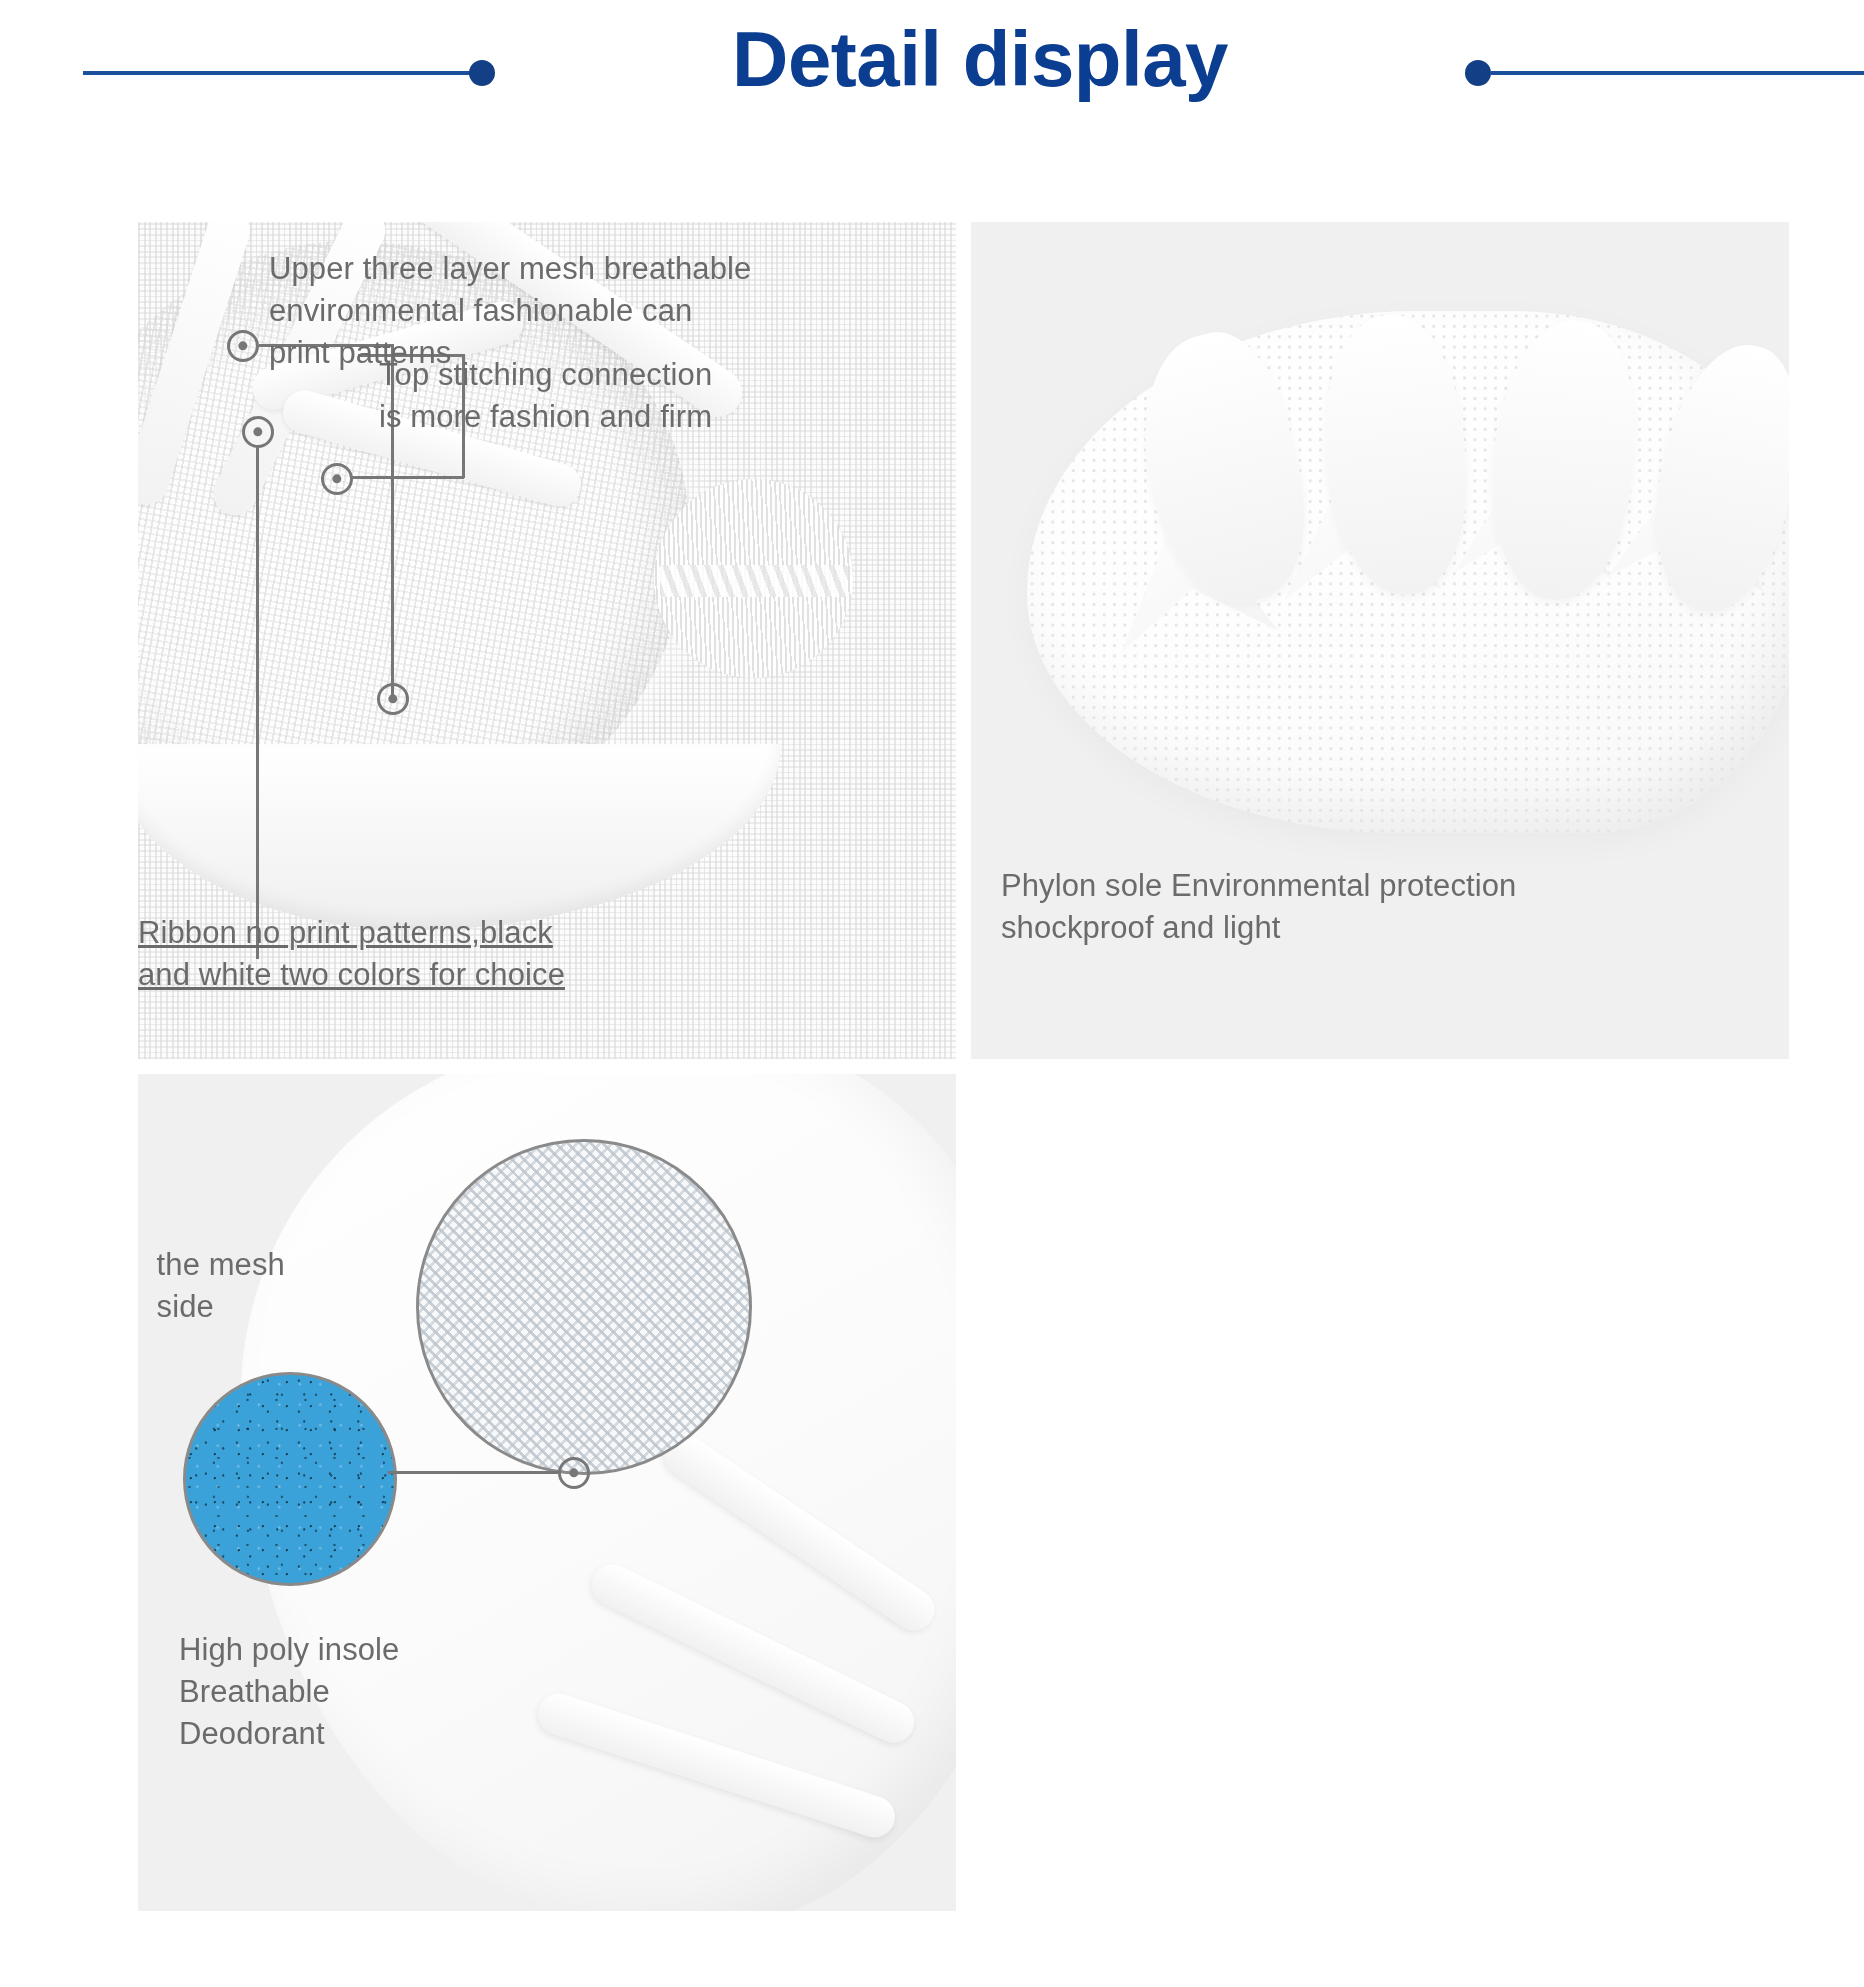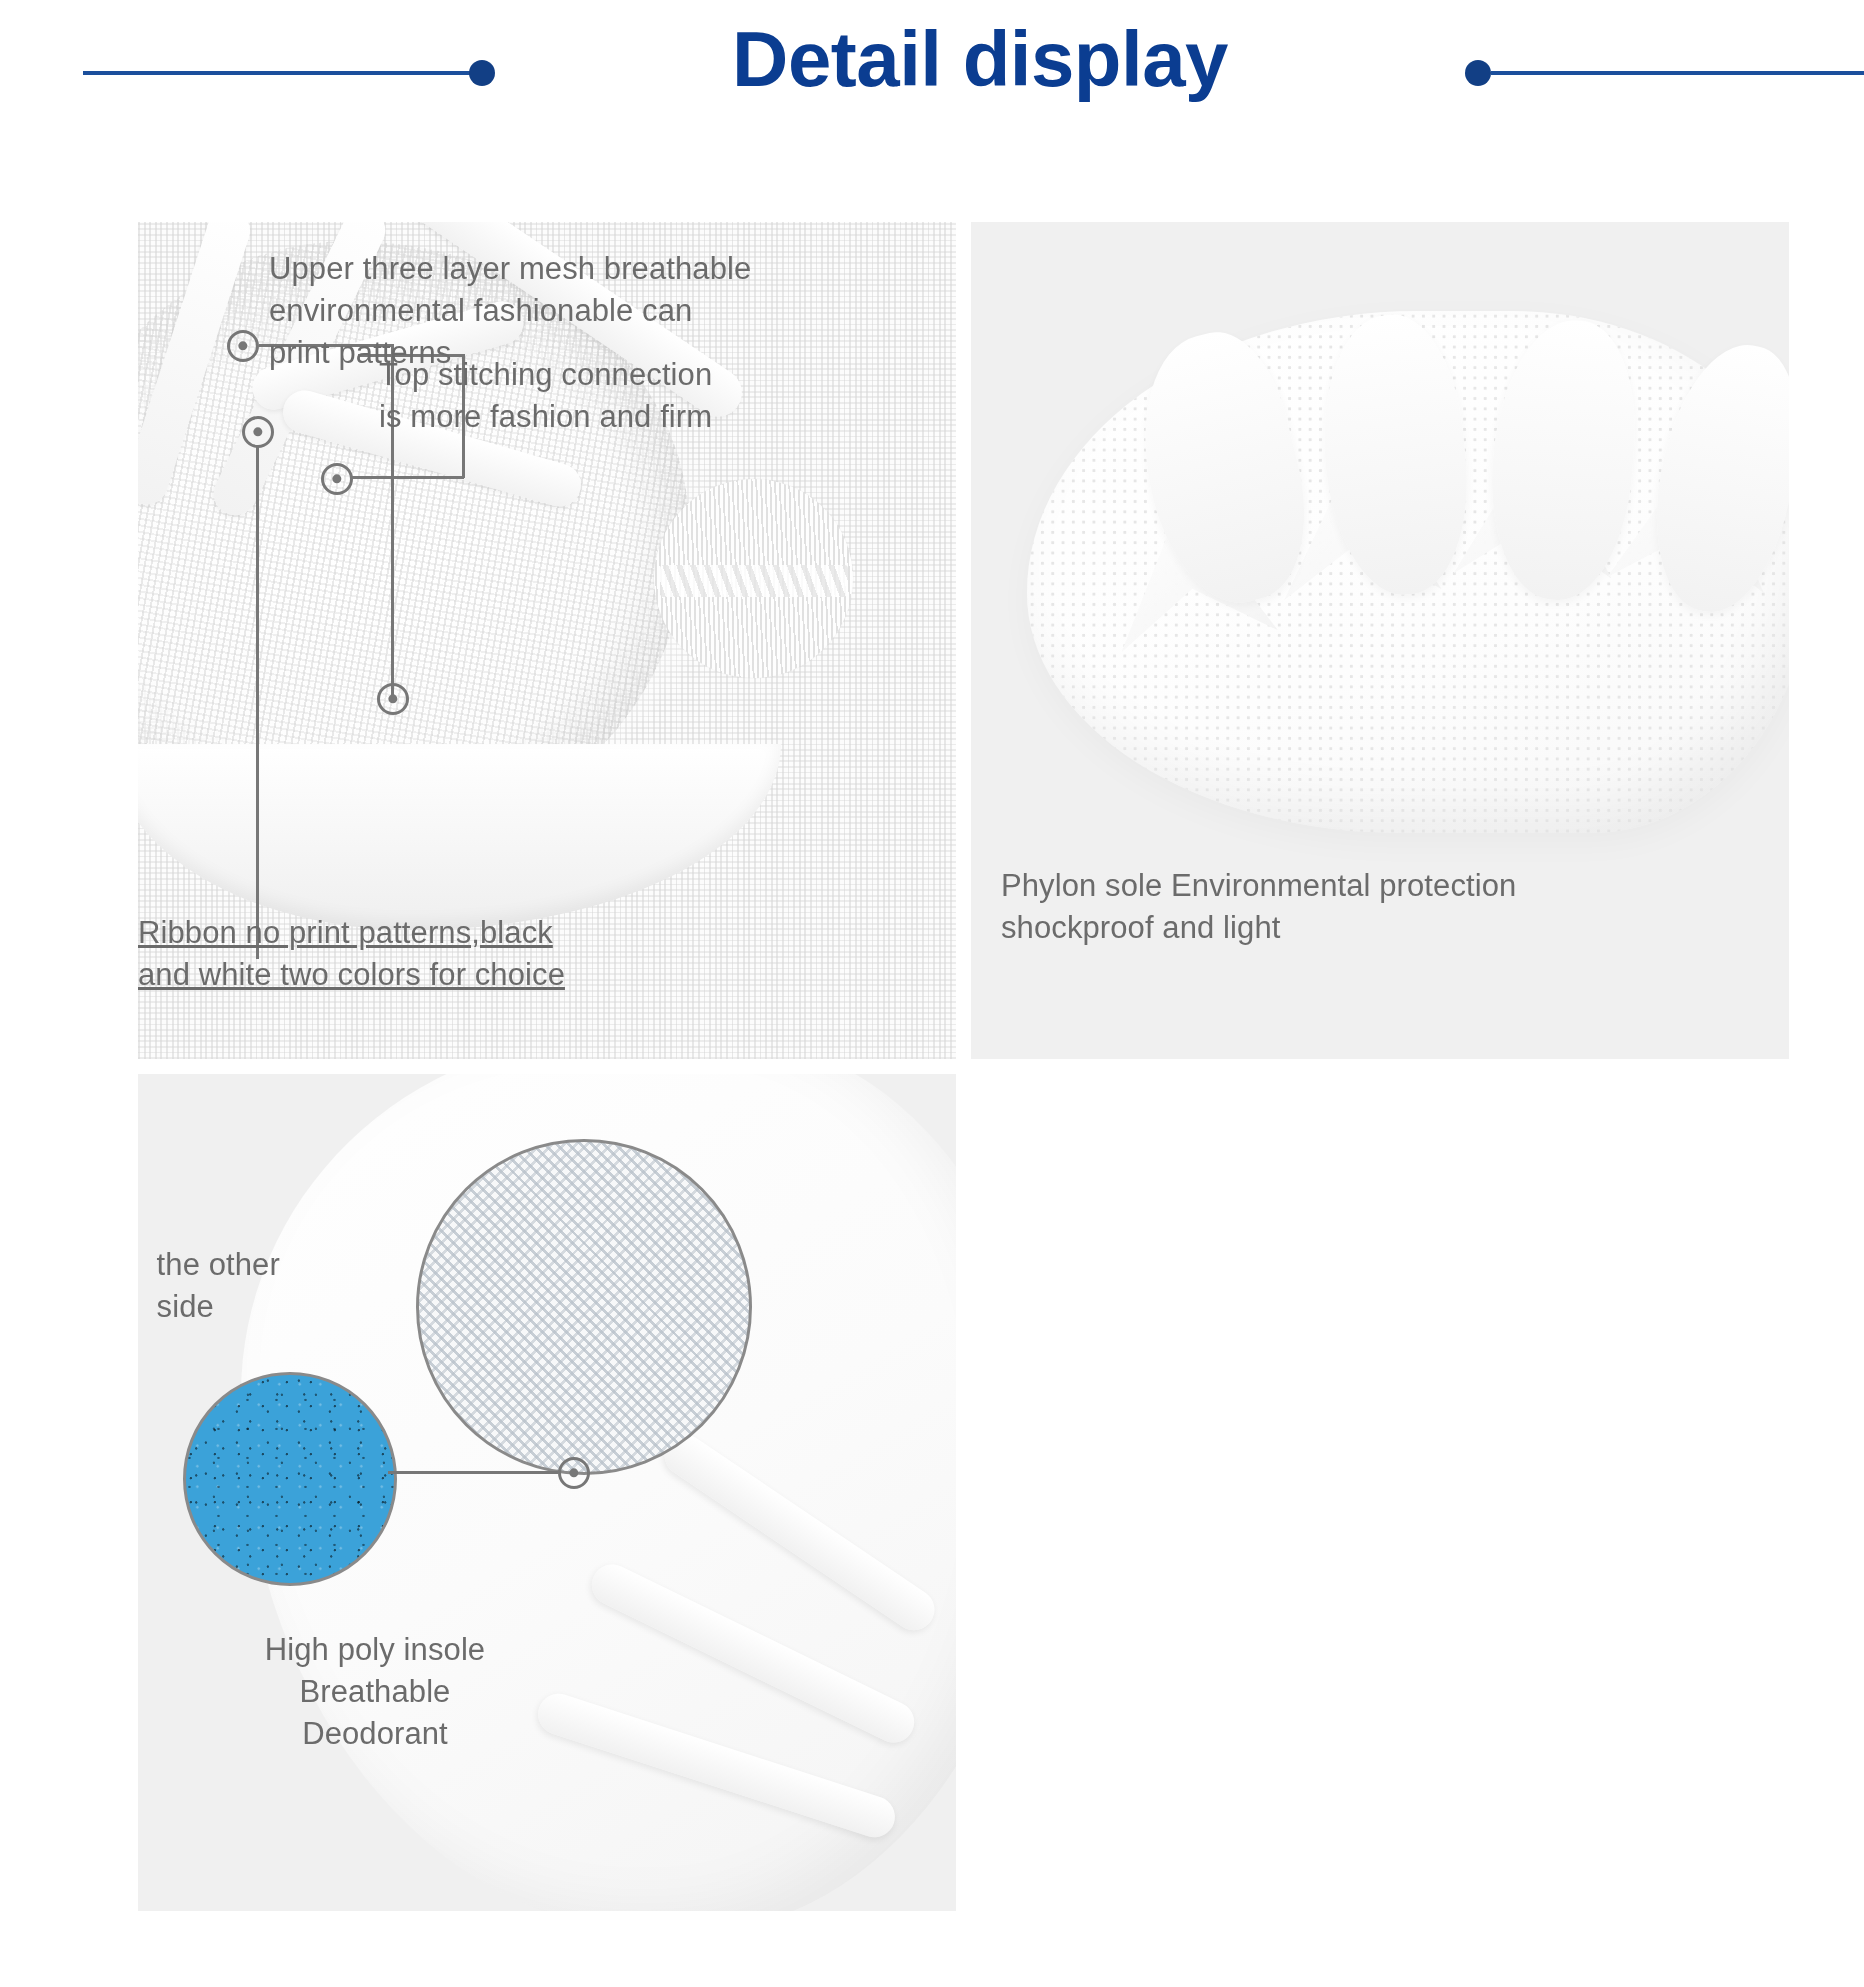--- a/index.html
+++ b/index.html
@@ -284,22 +284,22 @@
       <div class="photo">
         <div class="p4-shoe"></div>
         <div class="p4-lace" style="left:503px; top:438px; width:317px; height:41px; transform:rotate(34deg);"></div>
         <div class="p4-lace" style="left:438px; top:559px; width:354px; height:41px; transform:rotate(26deg);"></div>
         <div class="p4-lace" style="left:392px; top:671px; width:373px; height:41px; transform:rotate(18deg);"></div>
         <div class="circle-mesh"></div>
         <div class="circle-insole"></div>
       </div>
       <div class="marker" style="left:420px; top:383px;"></div>
       <div class="lead lead-h" style="left:250px; top:397px; width:170px;"></div>
-      <div class="caption" style="left:18.6px; top:170px; width:205px;">the other
+      <div class="caption" style="left:18.6px; top:170px; width:205px;">the mesh
 side</div>
-      <div class="caption" style="left:41px; top:555px; width:392px;text-align:center;">High poly insole
+      <div class="caption" style="left:41px; top:555px; width:392px;">High poly insole
 Breathable
 Deodorant</div>
     </div>
 
   </div>
 </div>
 
 
 </body></html>

